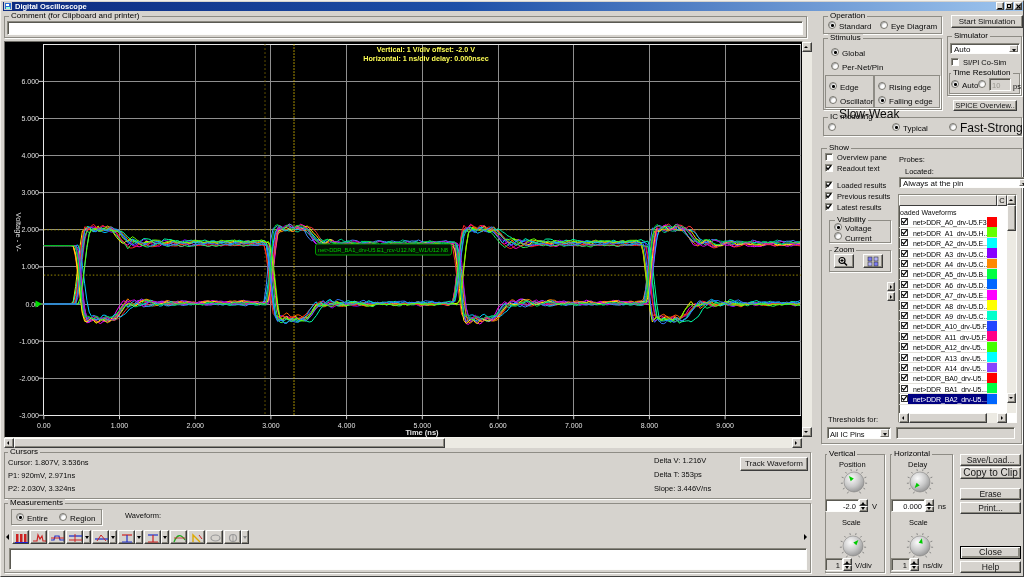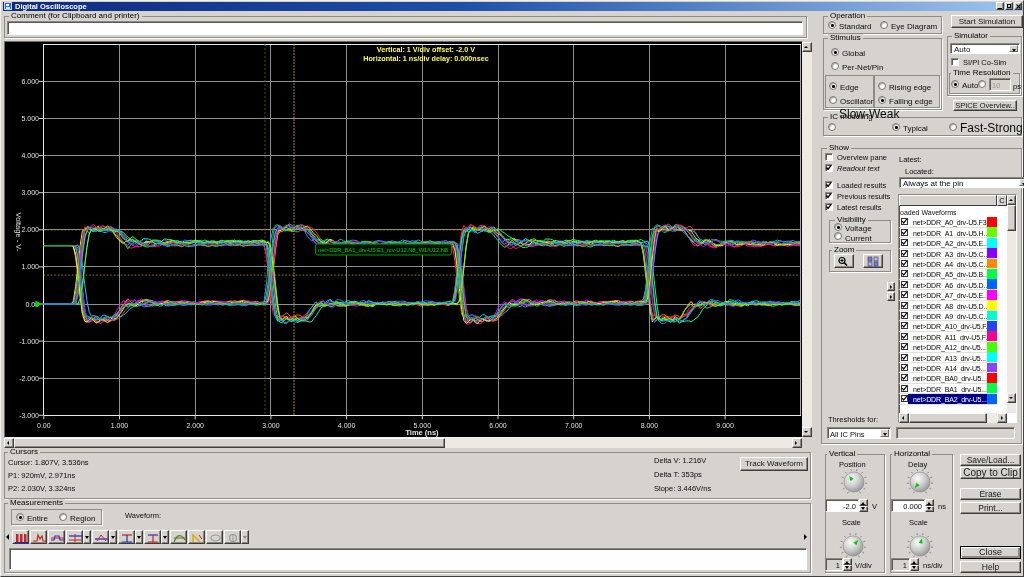--- a/index.html
+++ b/index.html
@@ -303,40 +303,40 @@
 <div class="t" style="left:959px;top:122.5px;font-size:12px">Fast-Strong</div>
 <div class="gb" style="left:820px;top:147px;width:201px;height:296px"></div>
 <div class="glb" style="left:826px;top:143px">Show</div>
 <div class="ck" style="left:824px;top:152px"></div>
 <div class="t" style="left:836px;top:152px;text-align:center;">Overview pane</div>
 <div class="ck" style="left:824px;top:163px">
       <svg width="8" height="8" viewBox="0 0 8 8" style="position:absolute;left:-1px;top:-1px">
         <polyline points="1.5,3.5 3,5.5 6,1.5" fill="none" stroke="#000" stroke-width="1.3"></polyline>
       </svg>
     </div>
-<div class="t" style="left:836px;top:163px;font-style:italic;">Readout text</div>
+<div class="t" style="left:836px;top:163px;">Readout text</div>
 <div class="ck" style="left:824px;top:180px">
       <svg width="8" height="8" viewBox="0 0 8 8" style="position:absolute;left:-1px;top:-1px">
         <polyline points="1.5,3.5 3,5.5 6,1.5" fill="none" stroke="#000" stroke-width="1.3"></polyline>
       </svg>
     </div>
 <div class="t" style="left:836px;top:180px;">Loaded results</div>
 <div class="ck" style="left:824px;top:191px">
       <svg width="8" height="8" viewBox="0 0 8 8" style="position:absolute;left:-1px;top:-1px">
         <polyline points="1.5,3.5 3,5.5 6,1.5" fill="none" stroke="#000" stroke-width="1.3"></polyline>
       </svg>
     </div>
 <div class="t" style="left:836px;top:191px;">Previous results</div>
 <div class="ck" style="left:824px;top:202px">
       <svg width="8" height="8" viewBox="0 0 8 8" style="position:absolute;left:-1px;top:-1px">
         <polyline points="1.5,3.5 3,5.5 6,1.5" fill="none" stroke="#000" stroke-width="1.3"></polyline>
       </svg>
     </div>
 <div class="t" style="left:836px;top:202px;">Latest results</div>
-<div class="t" style="left:898px;top:154px;">Latest:</div>
+<div class="t" style="left:898px;top:154px;">Probes:</div>
 <div class="t" style="left:904px;top:166px;">Located:</div>
 <div class="cmb" style="left:898px;top:176px;width:131px;height:11px">
       <div class="t" style="left:3px;top:1px;font-size:8px">Always at the pin</div>
       <div class="cmbtn"></div>
     </div>
 <div class="gb" style="left:828px;top:219px;width:62px;height:23px"></div>
 <div class="glb" style="left:834px;top:215px">Visibility</div>
 <div class="rd on" style="left:833px;top:222px"></div>
 <div class="t" style="left:844px;top:222.5px;font-size:8px">Voltage</div>
 <div class="rd" style="left:833px;top:231px"></div>

